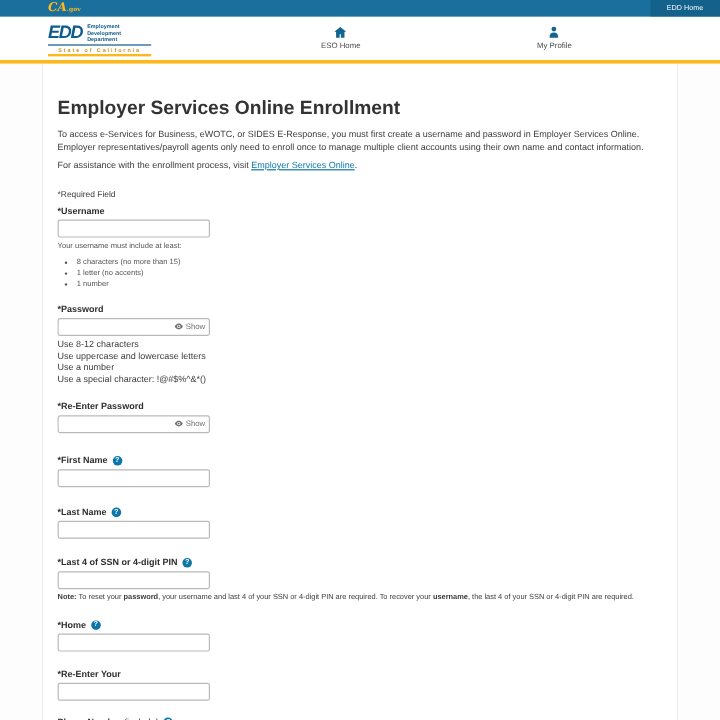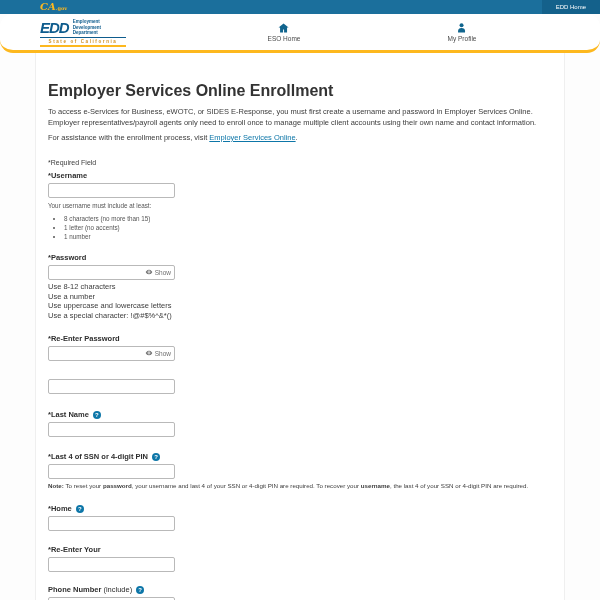--- a/index.html
+++ b/index.html
@@ -11,21 +11,21 @@
             justify-content:space-between; padding-left:40px; }
   .ca-logo { color:#fdb81e; font-family:"DejaVu Serif", serif; font-style:italic;
              font-weight:bold; font-size:10px; line-height:14px; cursor:pointer; }
   .ca-logo .gov { font-size:5px; font-style:normal; }
   .edd-home-btn { height:14px; background:#14618b; color:#ffffff; font-size:6px;
                   border:none; padding:0 14px; display:flex; align-items:center; cursor:pointer;
                   font-family:"Liberation Sans", sans-serif; }
 
   
   .header { position:relative; height:39px; background:#ffffff;
-            border-bottom:3px solid #fdb81e;border-radius:13px; }
+            border-bottom:3px solid #fdb81e; }
   .edd-logo { position:absolute; left:40px; top:5px; cursor:pointer; width:86px; }
   .edd-logo .row1 { display:flex; align-items:center; border-bottom:1px solid #0e5c8d; padding-bottom:1px; }
   .edd-acronym { color:#0e5c8d; font-size:15px; font-weight:bold; font-style:italic;
                  letter-spacing:-1px; line-height:15px; }
   .edd-dept { margin-left:4px; color:#0e5c8d; font-size:4.5px; font-weight:bold; line-height:5.5px; }
   .edd-state { color:#d18f1f; font-size:4.5px; font-weight:bold; letter-spacing:1.6px;
                text-align:center; padding:1px 0; border-bottom:2px solid #fdb81e; }
 
   .nav-item { position:absolute; top:6px; transform:translateX(-50%); text-align:center; cursor:pointer; }
   .nav-item .nav-icon { display:block; height:12px; }
@@ -151,42 +151,46 @@
       <input type="password" style="">
       <button class="show-btn">
         <span><svg width="8" height="8" viewBox="0 0 24 24">
               <path fill="#6f6f6f" d="M12 5C5.5 5 2 12 2 12s3.5 7 10 7 10-7 10-7-3.5-7-10-7zm0 11.2A4.2 4.2 0 1 1 12 7.8a4.2 4.2 0 0 1 0 8.4zm0-6.4a2.2 2.2 0 1 0 0 4.4 2.2 2.2 0 0 0 0-4.4z"></path>
             </svg></span>
         <span>Show</span>
       </button>
     </div>
     <div class="pw-hints">
       <div>Use 8-12 characters</div>
+      <div>Use uppercase and lowercase letters</div>
       <div>Use a number</div>
-      <div>Use uppercase and lowercase letters</div>
       <div>Use a special character: !@#$%^&amp;*()</div>
     </div>
   </div>
 
   <div class="field f-repw">
     <div class="label-row">
       <span class="field-label">*Re-Enter Password</span>
     </div>
     <div class="input-wrap">
       <input type="password" style="">
       <button class="show-btn">
         <span><svg width="8" height="8" viewBox="0 0 24 24">
               <path fill="#6f6f6f" d="M12 5C5.5 5 2 12 2 12s3.5 7 10 7 10-7 10-7-3.5-7-10-7zm0 11.2A4.2 4.2 0 1 1 12 7.8a4.2 4.2 0 0 1 0 8.4zm0-6.4a2.2 2.2 0 1 0 0 4.4 2.2 2.2 0 0 0 0-4.4z"></path>
             </svg></span>
         <span>Show</span>
       </button>
     </div>
   </div>
 
   <div class="field f-first">
+    <div class="label-row">
+      <span class="field-label">*First Name</span>
+      <span class="help-icon">?</span>
+    </div>
     <input class="text-input" type="text" style="">
   </div>
 
   <div class="field f-last">
     <div class="label-row">
       <span class="field-label">*Last Name</span>
       <span class="help-icon">?</span>
     </div>
     <input class="text-input" type="text" style="">
   </div>

